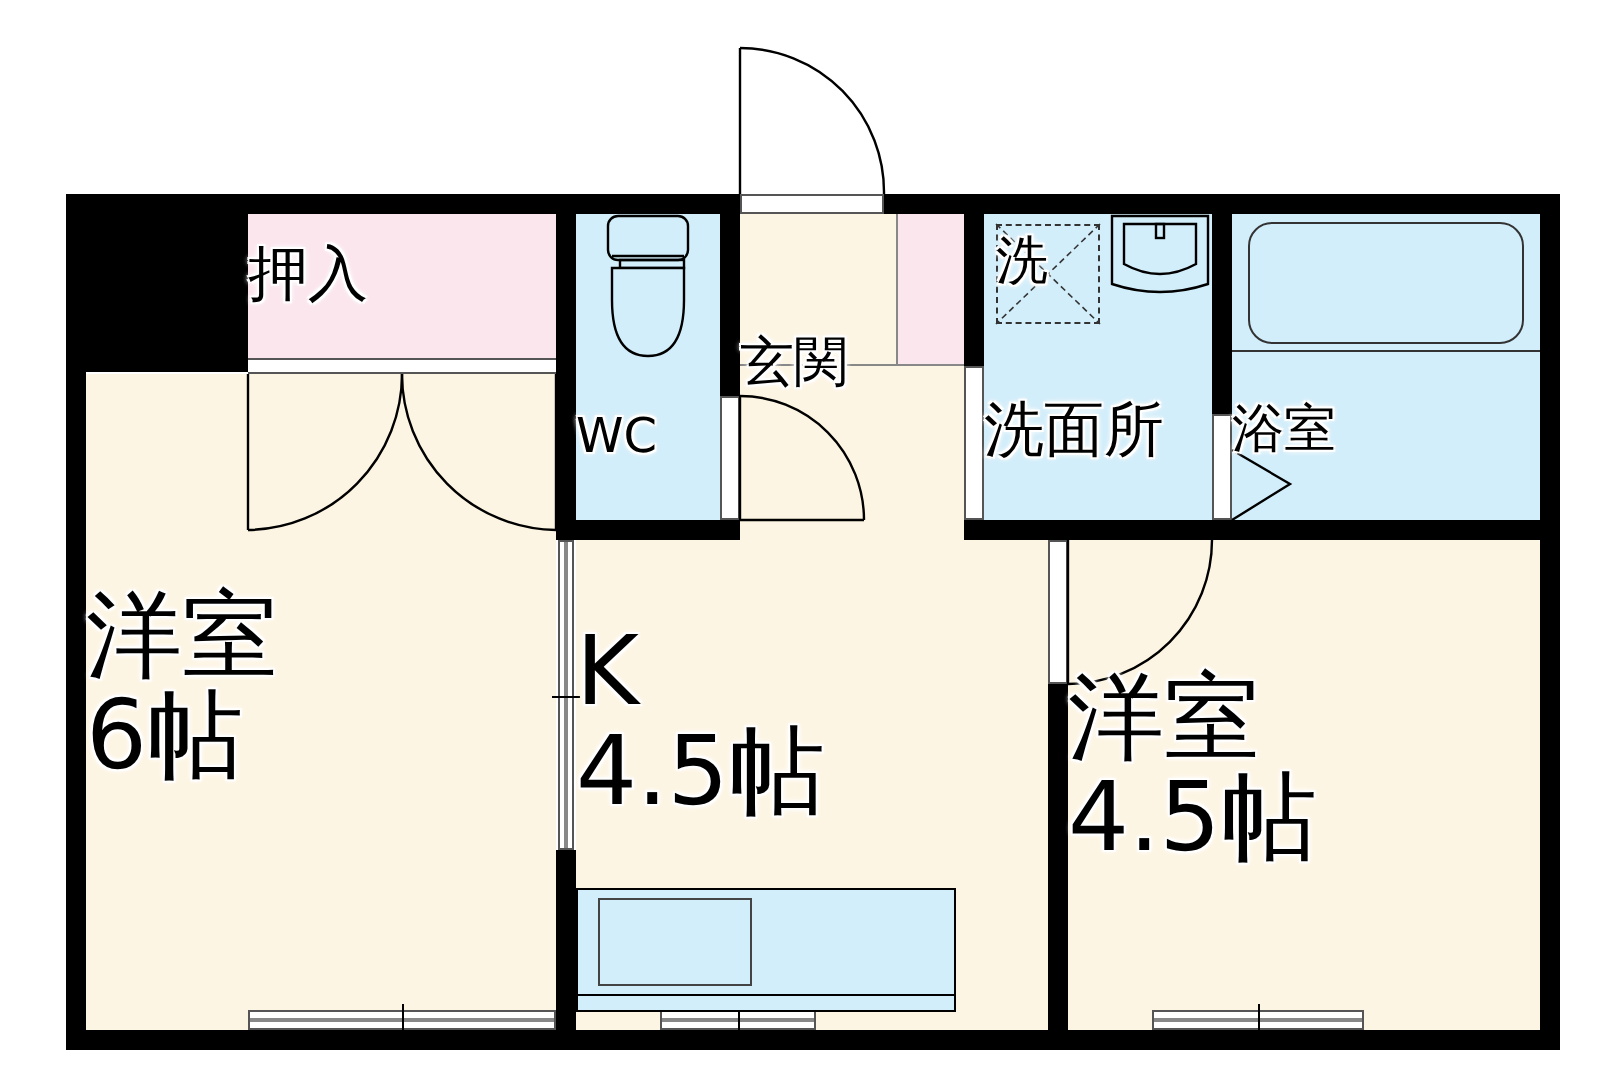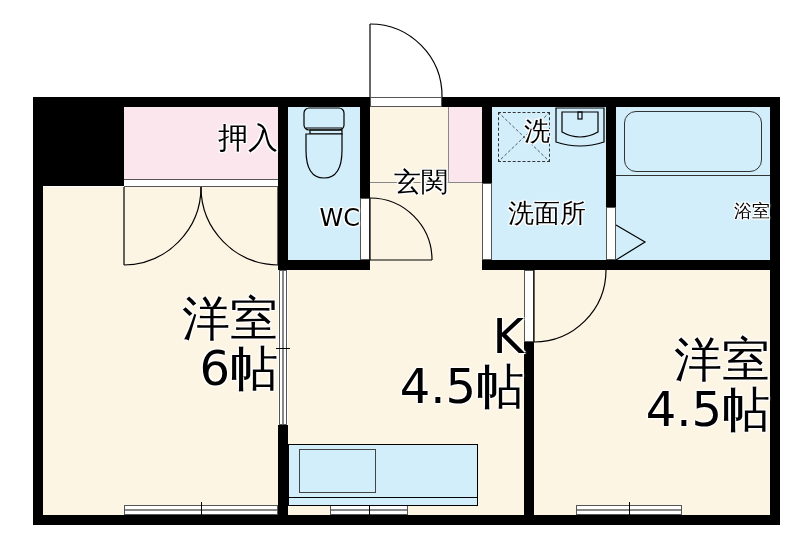--- a/index.html
+++ b/index.html
@@ -3,21 +3,21 @@
 <meta charset="utf-8">
 <style>
   html, body { margin: 0; padding: 0; }
   body { width: 812px; height: 543px; background: #ffffff; position: relative; overflow: hidden;
          font-family: "DejaVu Sans", "Liberation Sans", sans-serif; }
   .abs { position: absolute; box-sizing: border-box; }
   .wall { background: #000; }
   .room-cream { background: #fdf5e3; }
   .room-blue { background: #d2eefa; }
   .room-pink { background: #fbe6ee; }
-  .label { position: absolute; color: #000; text-align: right; line-height: 1.05;
+  .label { position: absolute; color: #000; text-align: left; line-height: 1.05;
            text-shadow: 0 0 3px #fff, 0 0 3px #fff, 0 0 3px #fff, 1px 1px 0 #fff, -1px -1px 0 #fff, 1px -1px 0 #fff, -1px 1px 0 #fff;
            white-space: pre-line; }
   .window-h { position: absolute; background: #fff; border: 1px solid #555; box-sizing: border-box; }
   .window-h::before { content: ""; position: absolute; left: 0; right: 0; top: 50%; height: 2px; margin-top: -1px; background: #888; }
   .window-h .mull { position: absolute; top: -4px; bottom: -4px; width: 1px; left: 50%; background: #000; }
   .window-v { position: absolute; background: #fff; border: 1px solid #555; box-sizing: border-box; }
   .window-v::before { content: ""; position: absolute; top: 0; bottom: 0; left: 50%; width: 2px; margin-left: -1px; background: #888; }
   .window-v .mull { position: absolute; left: -4px; right: -4px; height: 1px; top: 50%; background: #000; }
   svg.overlay { position: absolute; left: 0; top: 0; }
 </style>
@@ -128,20 +128,20 @@
     <line x1="306" y1="128" x2="342" y2="128"></line>
     <rect x="310" y="130" width="32" height="4" fill="none"></rect>
     <path d="M306 134 L342 134 L342 150 Q342 178 324 178 Q306 178 306 150 Z"></path>
   </g>
 </svg>
 
 <div class="label" style="left:124px;top:122px;width:154px;font-size:30px;">押入</div>
 <div class="label" style="left:288px;top:206px;width:72px;font-size:24px;">WC</div>
 <div class="label" style="left:370px;top:128px;width:78px;font-size:27px;margin-top:40px;">玄関</div>
 <div class="label" style="left:498px;top:118px;width:52px;font-size:26px;">洗</div>
-<div class="label" style="left:492px;top:200px;width:94px;font-size:26px;">洗面所</div>
-<div class="label" style="left:616px;top:202px;width:154px;font-size:18px;">浴室</div>
+<div class="label" style="left:492px;top:200px;width:94px;font-size:30px;">洗面所</div>
+<div class="label" style="left:616px;top:202px;width:154px;font-size:26px;">浴室</div>
 <div class="label" style="left:43px;top:293px;width:235px;font-size:48px;">洋室
 6帖</div>
 <div class="label" style="left:288px;top:311px;width:236px;font-size:48px;">K
 4.5帖</div>
 <div class="label" style="left:534px;top:334px;width:236px;font-size:48px;">洋室
 4.5帖</div>
 
 </body></html>

